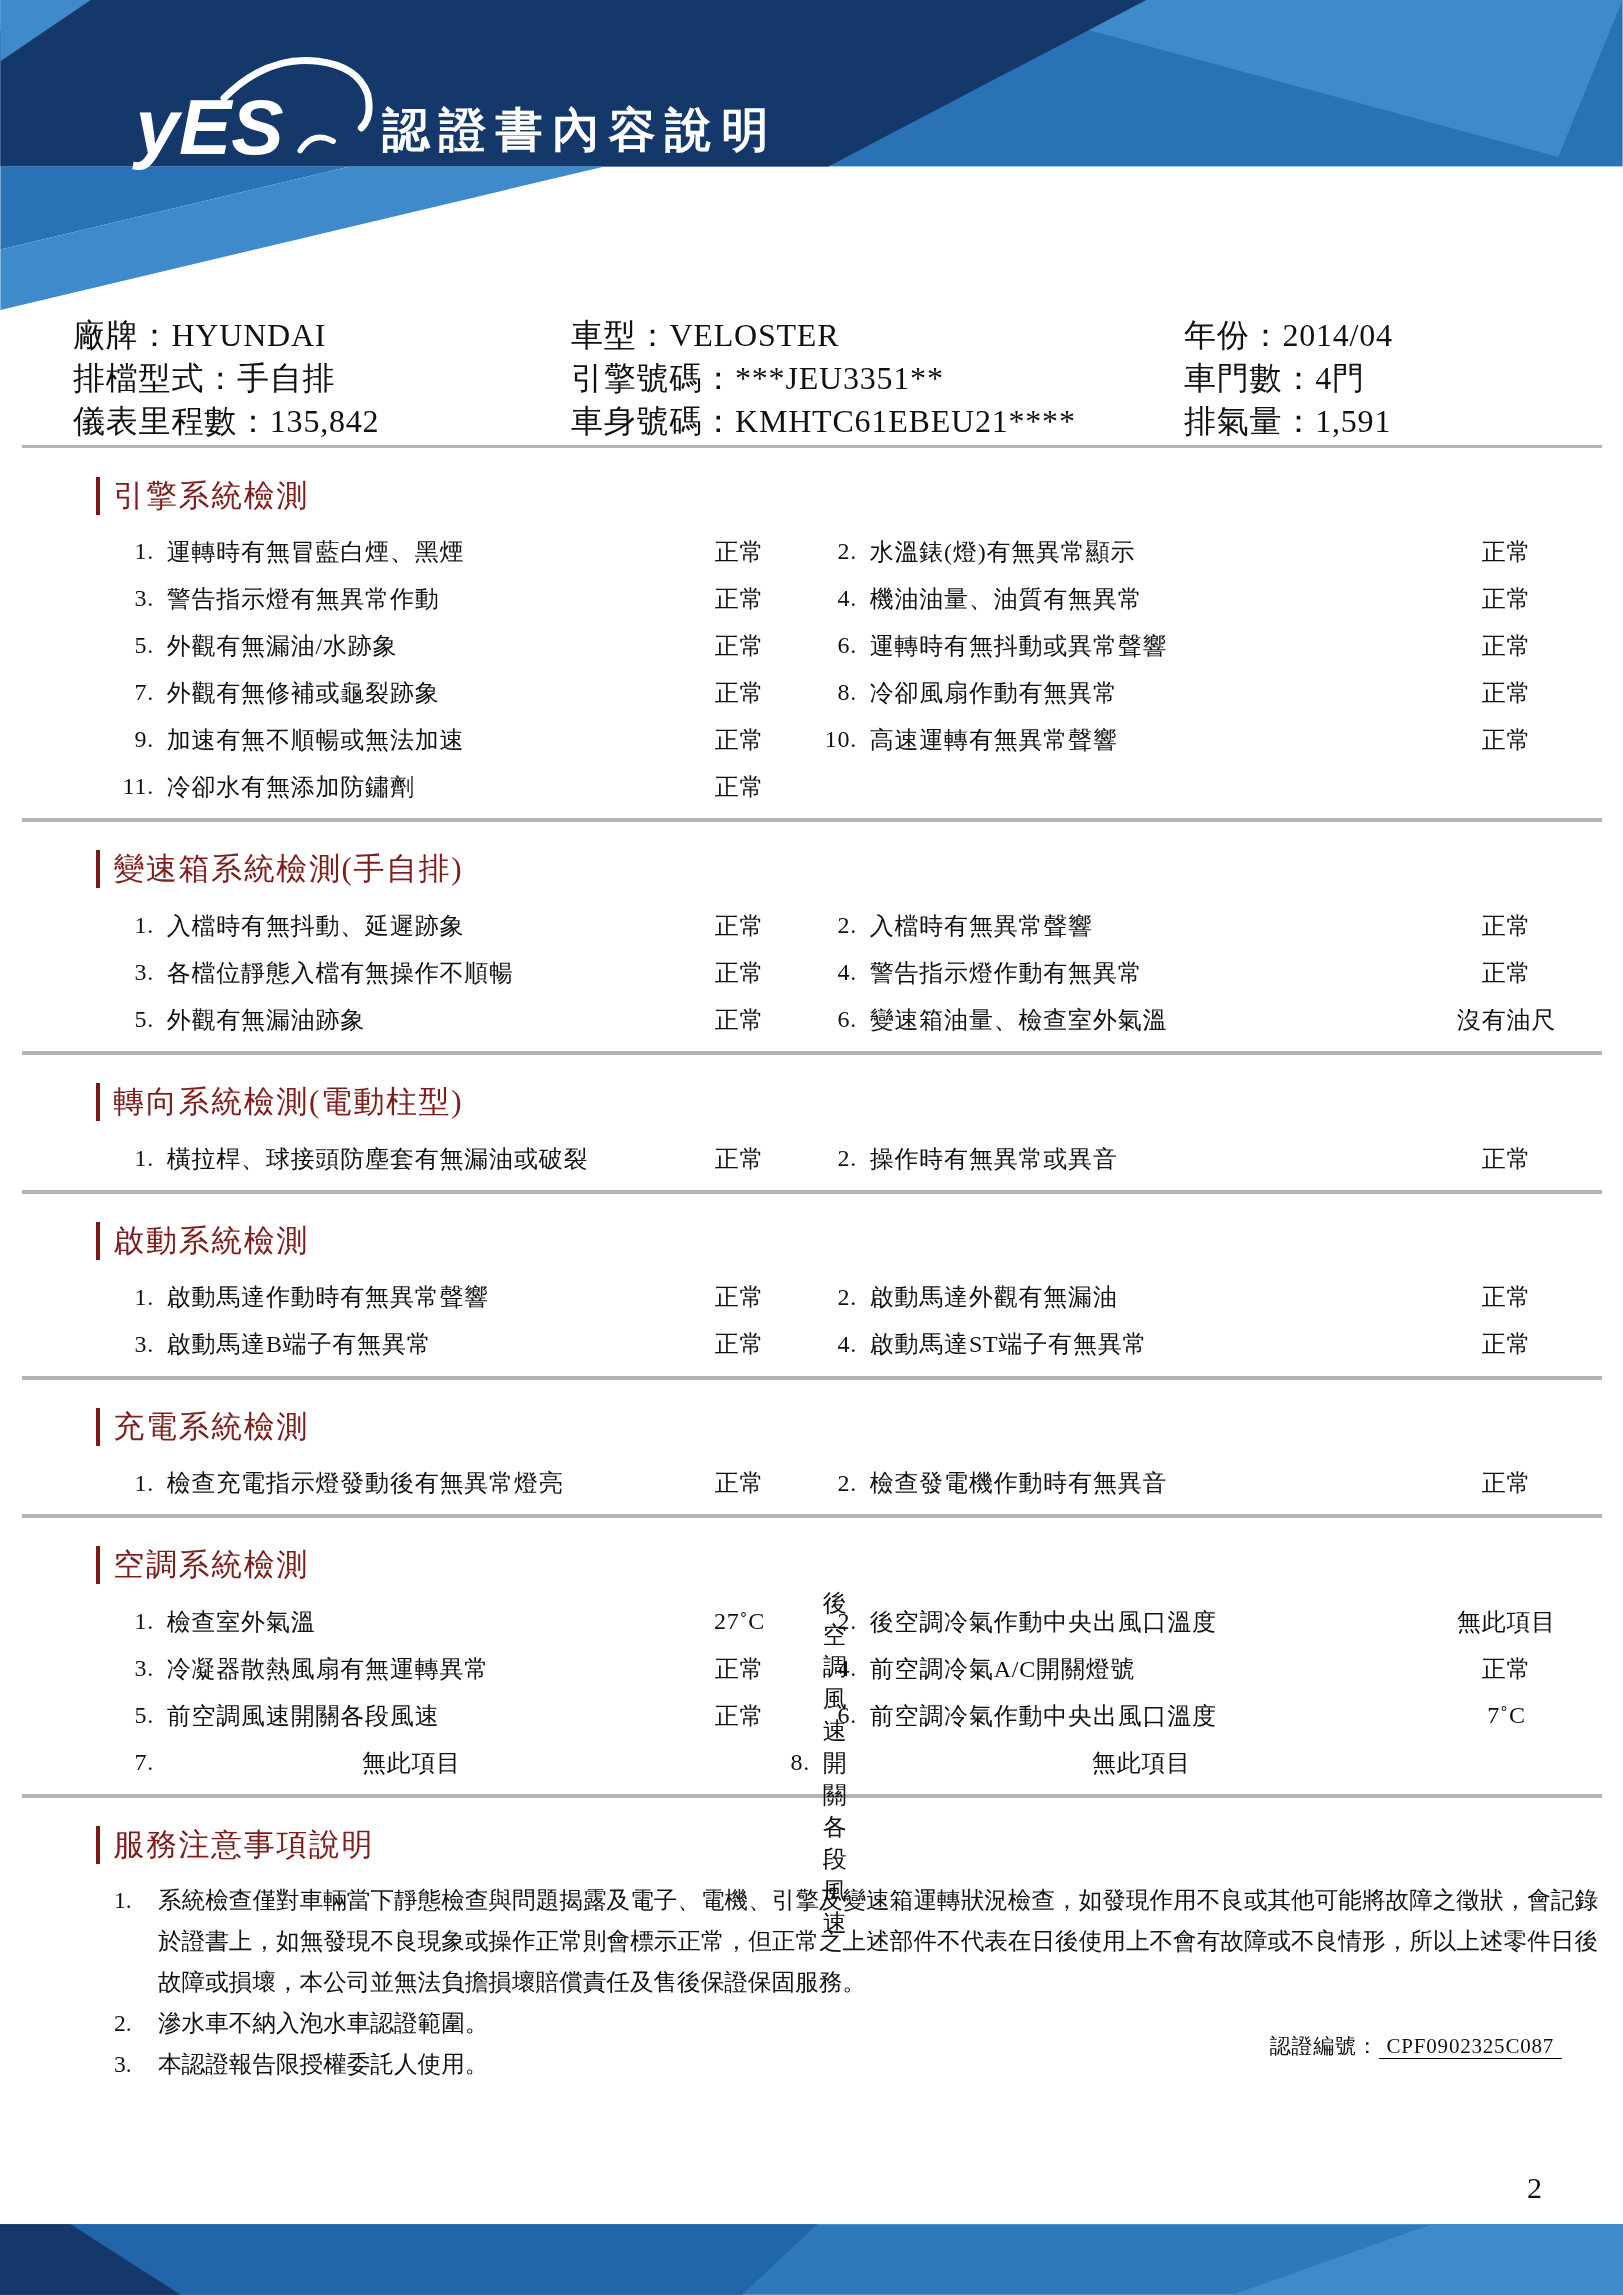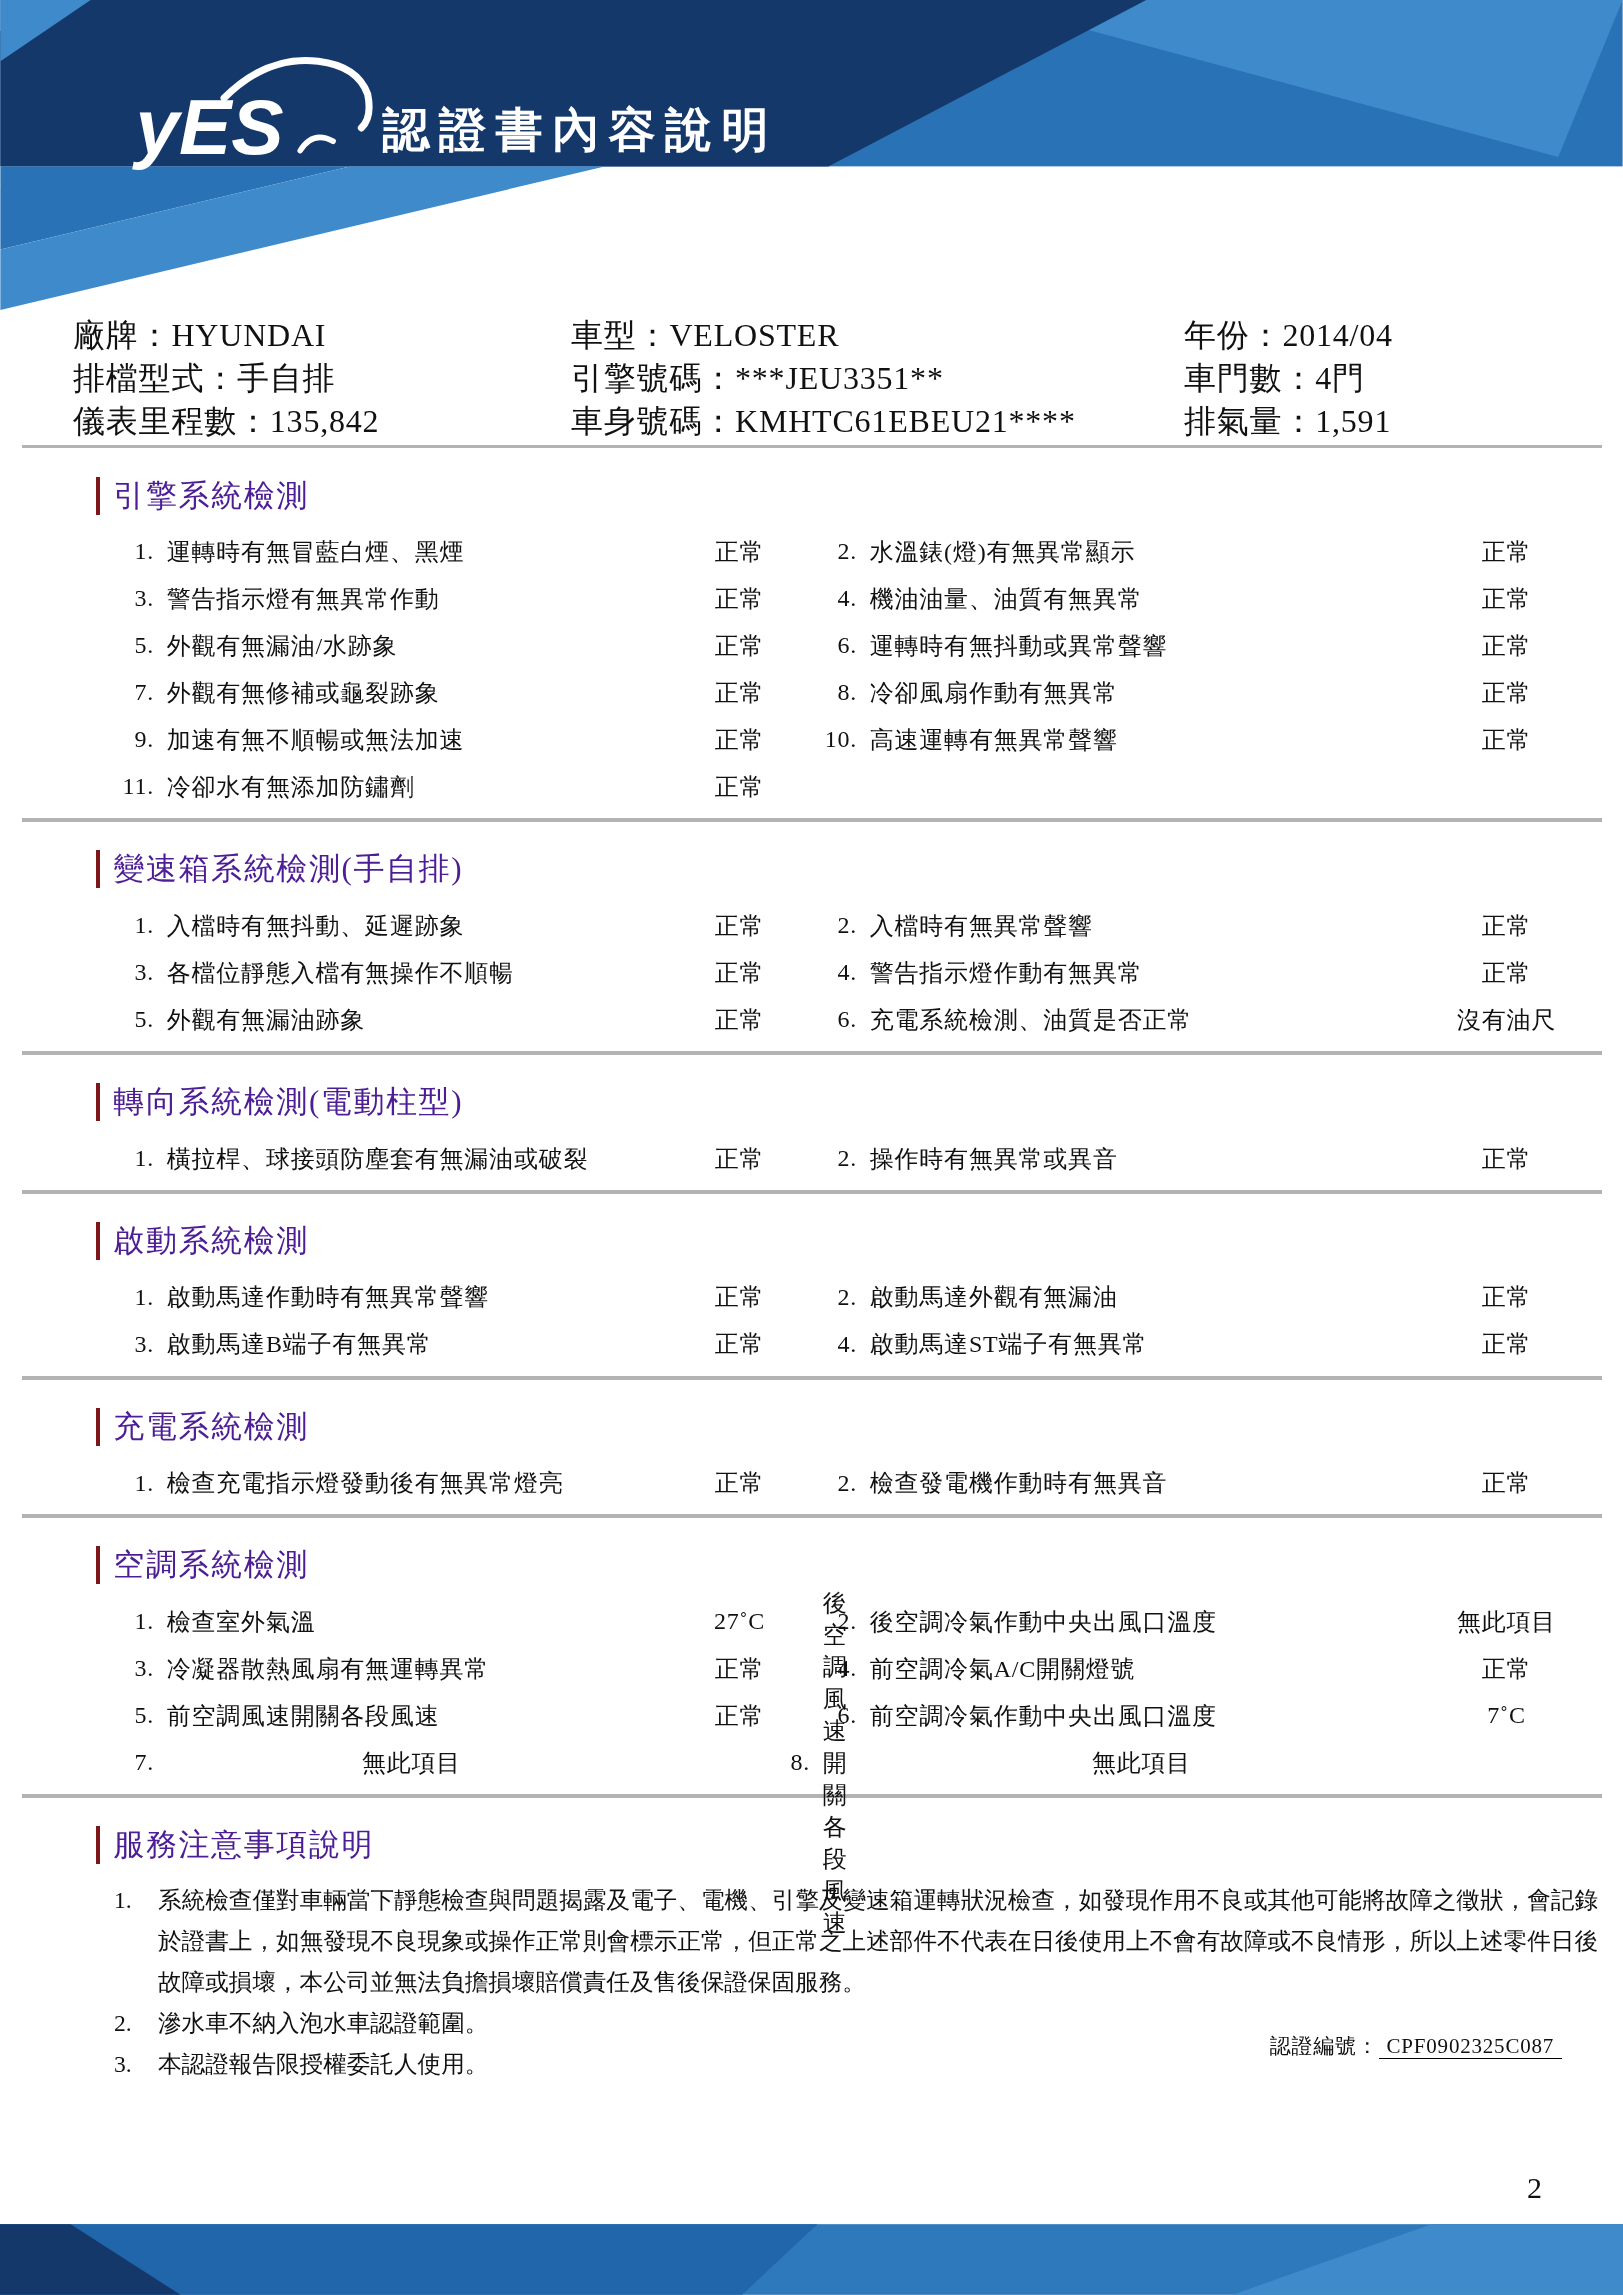--- a/index.html
+++ b/index.html
@@ -7,21 +7,21 @@
         font-family:"Liberation Serif","DejaVu Serif",serif;color:#111;}
   
   .header{position:absolute;top:0;left:0;width:1293px;height:310px;}
   
   .content{position:relative;padding-top:314px;}
   .info-grid{margin:0 21px 0 73px;display:grid;grid-template-columns:498px 613px 1fr;
              grid-auto-rows:43px;align-items:center;font-size:32px;letter-spacing:0.8px;}
   .divider{height:3.9px;background:#b3b3b3;margin:1.6px 21px 0 22px;}
   .sec-title{margin:23.6px 0 0 96px;display:flex;align-items:center;height:47px;}
   .sec-bar{width:3.9px;height:38px;background:#7c1619;margin-right:13.4px;flex:none;}
-  .sec-title-text{font-size:31px;color:#4c1d95;letter-spacing:1.6px;}
+  .sec-title-text{font-size:31px;color:#7f1d1d;letter-spacing:1.6px;}
   .items{margin:9.4px 21px 7.9px 96px;display:grid;
          grid-template-columns:66px 499px 157px 47px 553px 177px;
          grid-auto-rows:47px;align-items:center;font-size:24px;letter-spacing:0.8px;}
   .i-no{text-align:right;padding-right:7.9px;}
   .i-text{padding-left:4.7px;}
   .i-status{text-align:center;}
   
   .notes{margin:11px 0 0 114px;width:1484px;}
   .note-row{display:flex;font-size:23.6px;line-height:41px;}
   .note-no{width:44px;flex:none;}
@@ -131,21 +131,21 @@
             <span class="i-no">3.</span>
             <span class="i-text">各檔位靜態入檔有無操作不順暢</span>
             <span class="i-status">正常</span>
             <span class="i-no">4.</span>
             <span class="i-text">警告指示燈作動有無異常</span>
             <span class="i-status">正常</span>
             <span class="i-no">5.</span>
             <span class="i-text">外觀有無漏油跡象</span>
             <span class="i-status">正常</span>
             <span class="i-no">6.</span>
-            <span class="i-text">充電系統檢測、油質是否正常</span>
+            <span class="i-text">變速箱油量、檢查室外氣溫</span>
             <span class="i-status">沒有油尺</span>
           </div>
         </section>
         <div class="divider"></div>
         <section class="check-section">
           <div class="sec-title">
             <span class="sec-bar"></span>
             <span class="sec-title-text">轉向系統檢測(電動柱型)</span>
           </div>
           <div class="items">

